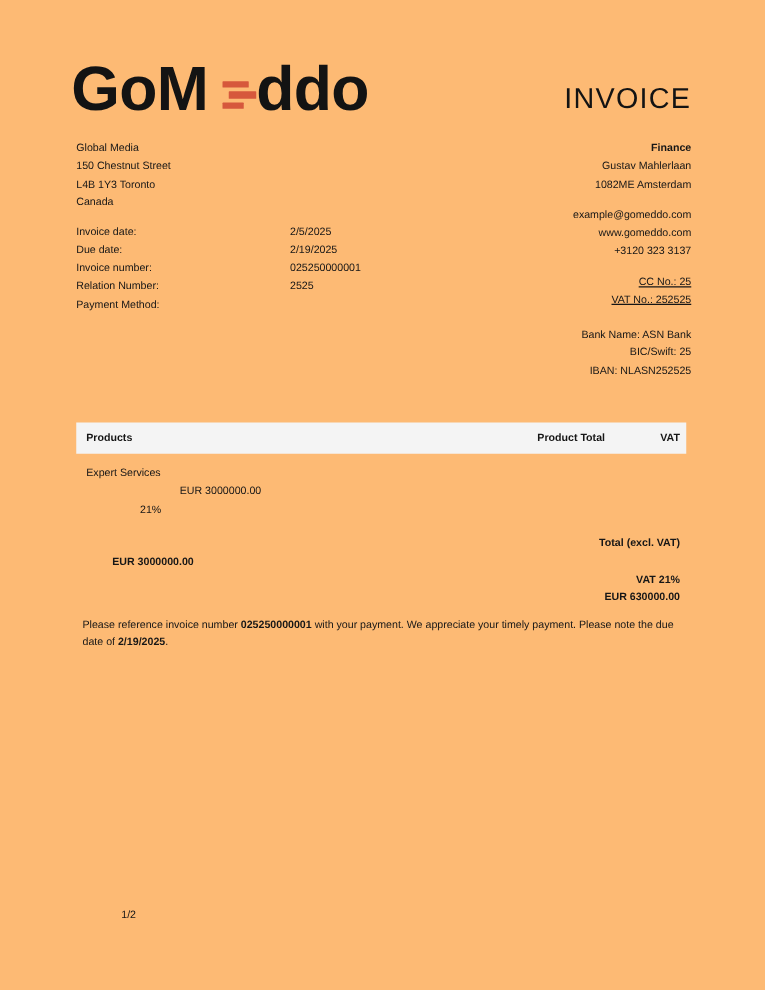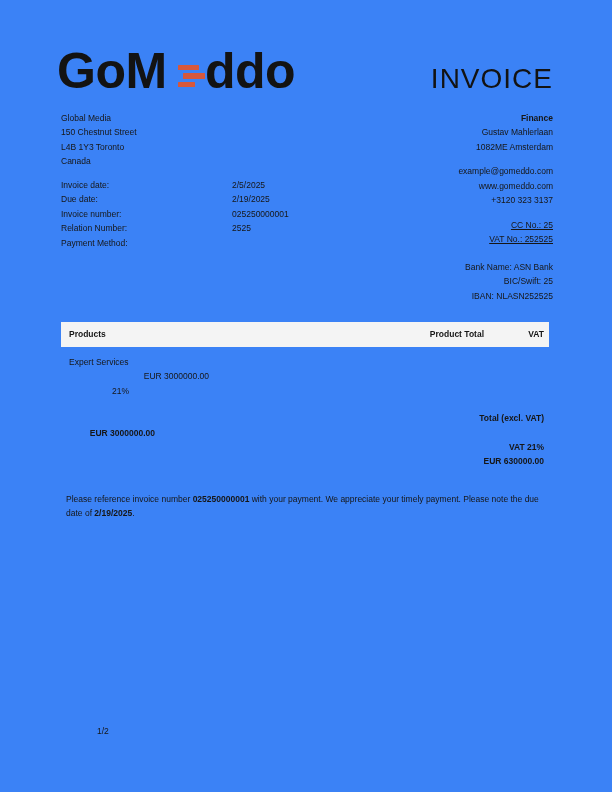--- a/index.html
+++ b/index.html
@@ -1,20 +1,20 @@
 <!DOCTYPE html>
 <html><head>
 <meta charset="utf-8">
 <style>
   * { margin:0; padding:0; box-sizing:border-box; }
   html,body { background:#ffffff; }
   .page {
     position:relative;
     width:612px; height:792px;
-    background:#3b82f6;
+    background:#fdba74;
     font-family:"Liberation Sans", sans-serif;
     font-size:8.5px;
     line-height:14.4px;
     color:#161616;
     overflow:hidden;
   }
 
   
   .logo { position:absolute; left:57px; top:46px; width:250px; height:52px; }
   .logo-text {
@@ -26,39 +26,39 @@
   .logo-ddo { left:148px; }
   .logo-bars { position:absolute; left:121px; top:19px; width:28px; height:22px; }
   .bar { position:absolute; height:5.2px; background:#D6583C; border-radius:0.5px; }
   .bar1 { left:0;  top:0;      width:21px; }
   .bar2 { left:5px; top:8.4px; width:22px; }
   .bar3 { left:0;  top:16.8px; width:17px; }
 
   
   .invoice-title {
     position:absolute; top:67px; right:59px;
-    font-size:28px; line-height:23px; font-weight:normal;
+    font-size:23px; line-height:23px; font-weight:normal;
     letter-spacing:1px; color:#131313;
   }
 
   
   .bill-to { position:absolute; left:61px; top:111px; }
   .company-top { position:absolute; right:59px; top:111px; text-align:right; }
   .bold { font-weight:bold; }
   .company-contact { margin-top:10px; }
   .company-reg  { position:absolute; right:59px; top:218px; text-align:right;text-decoration:underline; }
   .company-bank { position:absolute; right:59px; top:260px; text-align:right; }
 
   
   .details { position:absolute; left:61px; top:178px; }
   .detail-row { display:flex; }
   .detail-label { width:171px; }
 
   
-  .table { position:absolute; left:61px; top:322px; width:488px; }
+  .table { position:absolute; left:61px; top:338px; width:488px; }
   .t-head {
     display:flex; align-items:center; height:25px;
     background:#F4F4F4; font-weight:bold;
     padding:0 5px 0 8px;
   }
   .t-row { display:flex; padding:0 5px 0 8px;flex-direction:column; }
   .col-product { flex:1; }
   .col-total { width:140px; text-align:right; }
   .col-vat { width:60px; text-align:right; }
   .row-product { margin-top:8px; }

